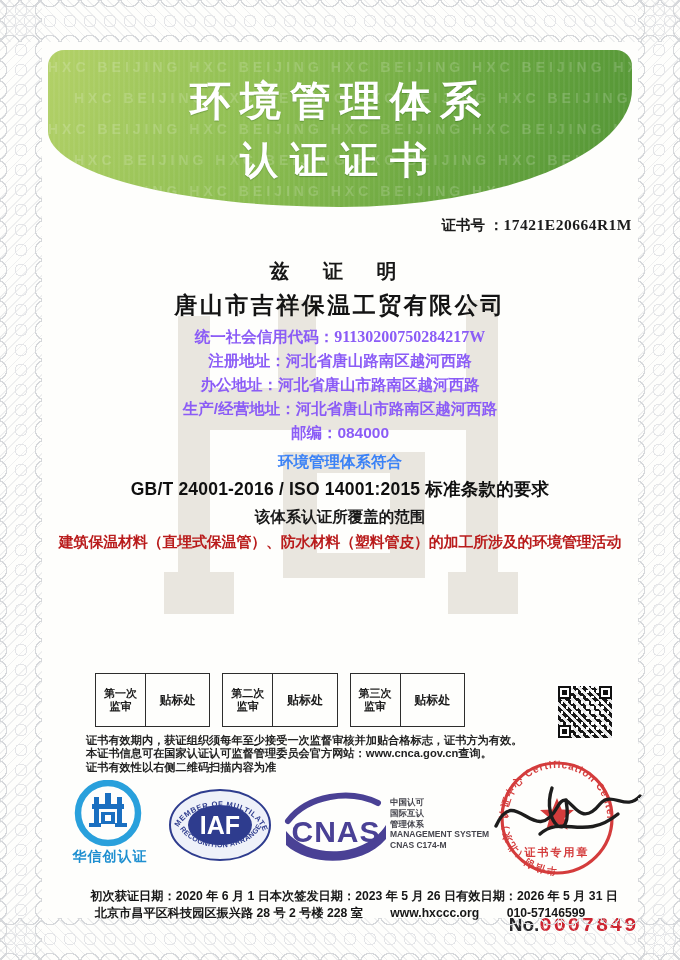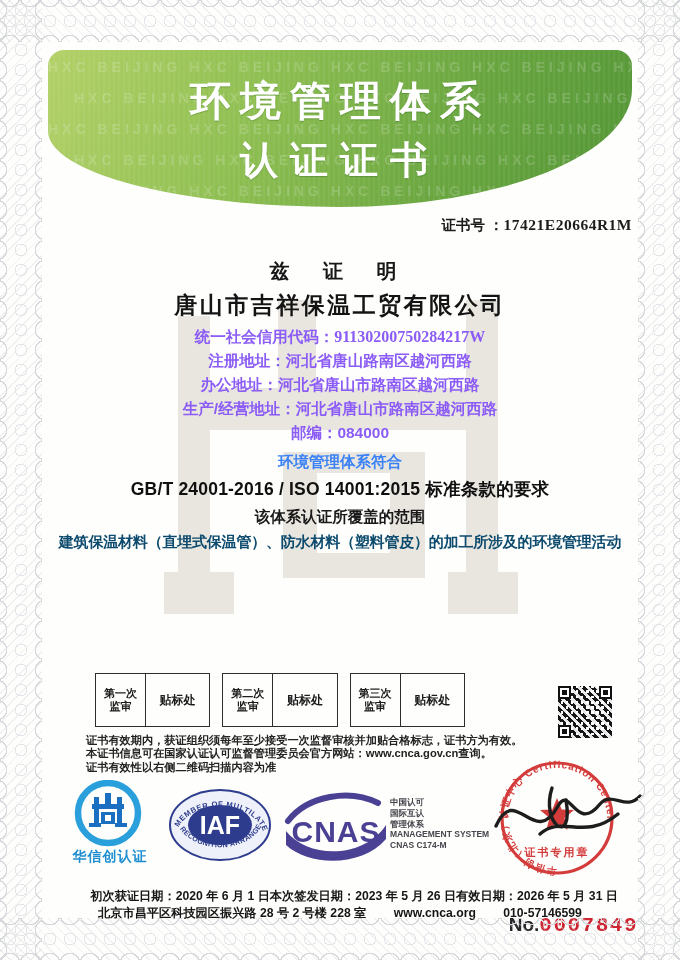--- a/index.html
+++ b/index.html
@@ -58,21 +58,21 @@
   .center { left:48px; width:584px; text-align:center; }
   .cert-no { top:216px; right:48px; font-size:14.5px; font-weight:700; color:#1c1c1c; }
   .cert-no .val { font-family:"Liberation Serif", serif; font-weight:700; font-size:15.5px; letter-spacing:.5px; }
   .certify { top:258px; font-size:20px; font-weight:600; letter-spacing:14px; color:#171717; }
   .company { top:290px; font-size:23px; font-weight:800; letter-spacing:2.5px; color:#141414; }
   .fields { top:325px; font-size:15.5px; font-weight:700; color:#8b5cf6; line-height:24px; }
   .fields .serif { font-family:"Liberation Serif", serif; font-weight:600; font-size:16px; }
   .conform { top:452px; font-size:15.5px; font-weight:700; color:#3b82f6; }
   .standard { top:477px; font-size:17.5px; font-weight:800; color:#101010; letter-spacing:.2px; }
   .scope-title { top:507px; font-size:15.5px; font-weight:700; color:#1a1a1a; }
-  .scope-text { top:533px; font-size:15px; font-weight:800; color:#0c4a6e; letter-spacing:-.2px; }
+  .scope-text { top:533px; font-size:15px; font-weight:800; color:#b91c1c; letter-spacing:-.2px; }
 
   
   .audit { top:673px; left:95px; width:370px; display:flex; gap:12px; }
   .audit-box { flex:1; height:54px; border:1.6px solid #2d2d2d; display:flex; background:transparent; }
   .audit-round { width:44%; border-right:1.6px solid #2d2d2d; display:flex; flex-direction:column;
     align-items:center; justify-content:center; font-size:11px; font-weight:700; line-height:13px; color:#1c1c1c; }
   .audit-cell { flex:1; display:flex; align-items:center; justify-content:center; font-size:12px; font-weight:700; color:#1c1c1c; }
 
   
   .qr { top:684px; left:556px; width:58px; height:56px; background:#fff; padding:2px; }
@@ -258,21 +258,21 @@
   </svg>
 
   <div class="abs dates">
     <span><span>初次获证日期：</span><span>2020 年 6 月 1 日</span></span>
     <span><span>本次签发日期：</span><span>2023 年 5 月 26 日</span></span>
     <span><span>有效日期：</span><span>2026 年 5 月 31 日</span></span>
   </div>
 
   <div class="abs center address" style="top:905px;">
     <span>北京市昌平区科技园区振兴路 28 号 2 号楼 228 室</span>
-    <span>www.cnca.org</span>
+    <span>www.hxccc.org</span>
     <span>010-57146599</span>
   </div>
 
   <div class="abs serial">
     <span>No.</span><span class="num">0007849</span>
   </div>
 
 </div>
 
 </body></html>

